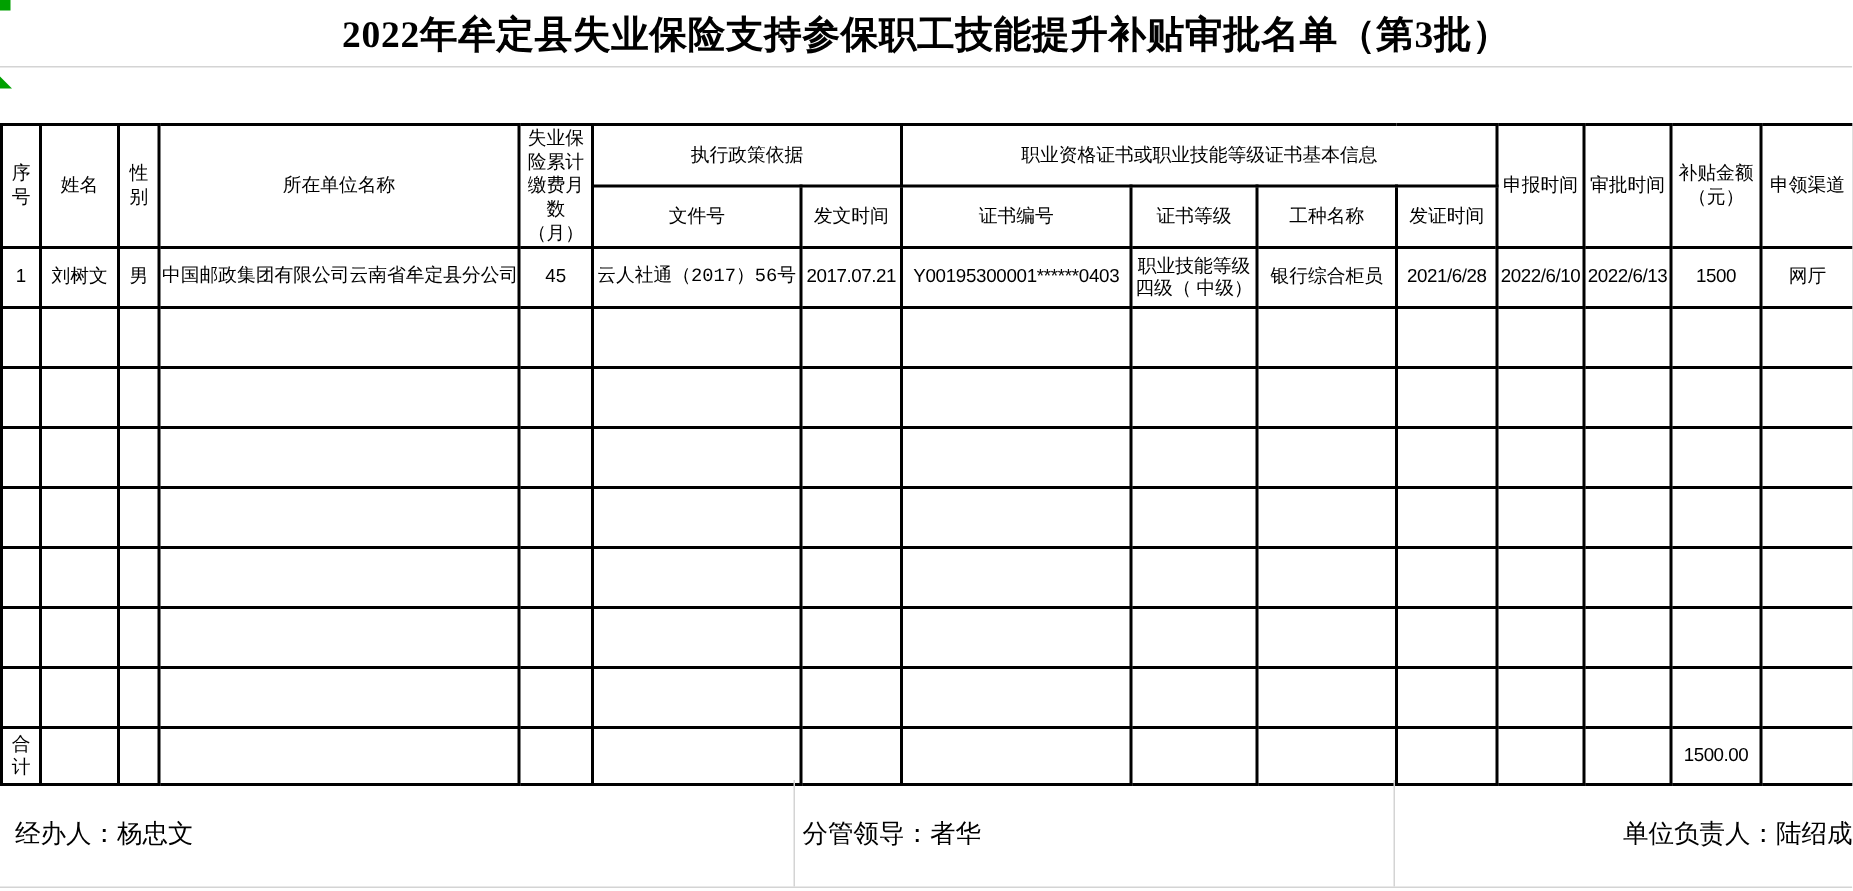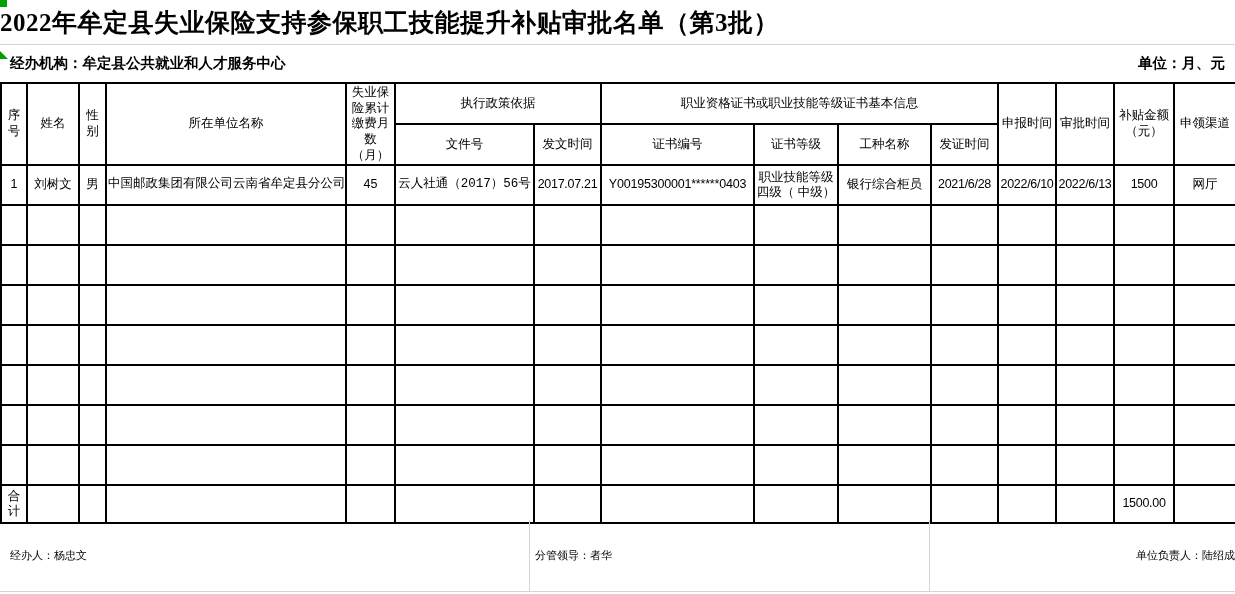--- a/index.html
+++ b/index.html
@@ -3,21 +3,21 @@
 <meta charset="utf-8">
 <style>
   html,body{margin:0;padding:0;background:#fff;}
   #screen{
     position:relative;width:1235px;height:594px;background:#ffffff;
     font-family:"Liberation Sans","DejaVu Sans",sans-serif;color:#000;overflow:hidden;
   }
   
   .title-block{
     position:absolute;top:0;left:0;width:1235px;height:45px;
-    display:flex;align-items:center;
+    display:flex;align-items:center;justify-content:center;
     border-bottom:1px solid #d4d4d4;box-sizing:border-box;
   }
   .title-text{
     font-family:"Liberation Serif","DejaVu Serif",serif;
     font-weight:700;font-size:25px;letter-spacing:.5px;white-space:nowrap;
   }
   .green-sq{position:absolute;top:0;left:0;width:7px;height:7px;}
   .green-tri{
     position:absolute;top:51px;left:0;width:0;height:0;
     border-bottom:8px solid transparent;border-right:8px solid transparent;
@@ -44,43 +44,39 @@
   table.xlt tr.total-row{height:38px;}
   th.wrap{white-space:pre-line;font-size:12px;}
   td.emp{font-size:12px;white-space:nowrap;font-family:Liberation Mono, monospace;}
   td.code{font-size:11px;white-space:nowrap;letter-spacing:-.2px;}
   td.num{font-size:11.5px;white-space:nowrap;letter-spacing:-.3px;margin-top:24px;}
   td.lvl{font-size:12px;text-align:left;padding-left:2px;line-height:1.35;}
   
   .footer-row{
     position:absolute;top:520px;left:0;width:1235px;height:72px;
     display:flex;box-sizing:border-box;border-bottom:1px solid #d4d4d4;
-    font-size:11px;
+    font-size:17px;
   }
   .footer-cell{display:flex;align-items:center;box-sizing:border-box;height:100%;}
   .fc-1{width:530px;border-right:1px solid #d4d4d4;padding-left:10px;}
   .fc-2{width:400px;border-right:1px solid #d4d4d4;padding-left:5px;}
   .fc-3{width:305px;justify-content:flex-end;}
 </style>
 </head>
 <body>
 
 <div id="screen">
 
   <div class="green-sq" style="background: rgb(0, 160, 0);"></div>
   <div class="green-tri" style="border-bottom: 8px solid rgb(0, 160, 0); border-top: none; border-left: none; border-right: 8px solid transparent;"></div>
 
   <div class="title-block">
     <span class="title-text">2022年牟定县失业保险支持参保职工技能提升补贴审批名单（第3批）</span>
   </div>
 
-  <div class="agency-row">
-    <span>经办机构：牟定县公共就业和人才服务中心</span>
-    <span>单位：月、元</span>
-  </div>
 
   <table class="xlt">
     <colgroup>
       <col style="width:26px">
         <col style="width:52px">
         <col style="width:27px">
       <col style="width:240px">
         <col style="width:49px">
         <col style="width:139px">
       <col style="width:67px">

